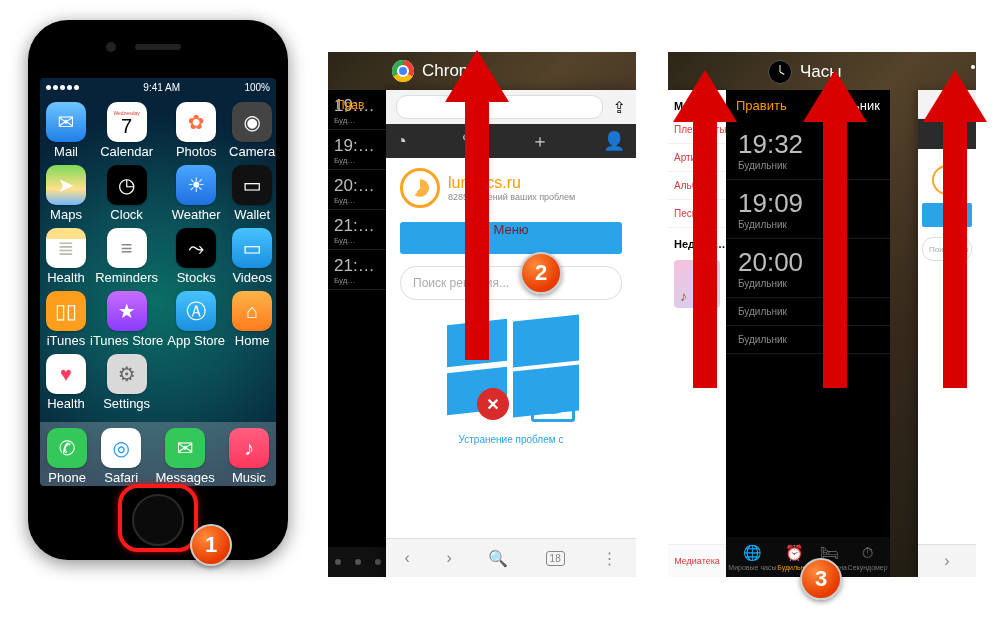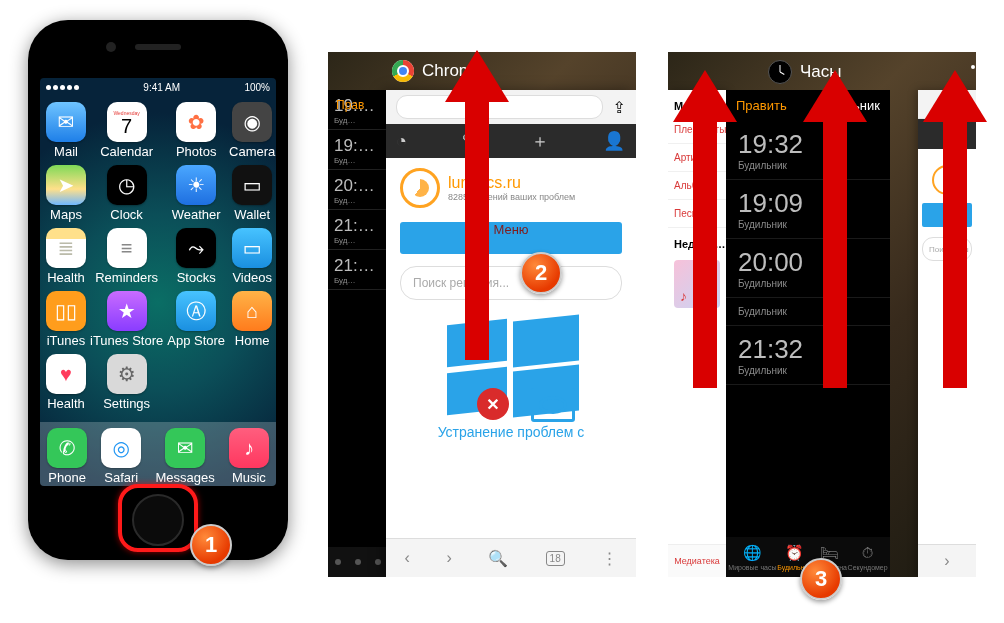--- a/index.html
+++ b/index.html
@@ -48,21 +48,21 @@
 .searchpill{margin:0 14px;height:32px;border:1px solid #ddd;border-radius:16px;color:#aaa;font-size:12px;display:flex;align-items:center;padding:0 12px}
 .winart{margin:18px auto 0;width:140px;height:100px;position:relative}
 .winart .q{position:absolute;width:60px;height:42px;background:#2aa3e8}
 .winart .q.a{left:6px;top:4px;transform:skewY(-6deg)}
 .winart .q.b{left:72px;top:0;width:66px;height:46px;transform:skewY(-6deg)}
 .winart .q.c{left:6px;top:52px;transform:skewY(-6deg)}
 .winart .q.d{left:72px;top:50px;width:66px;height:46px;transform:skewY(-6deg)}
 .winart .xk{position:absolute;left:36px;top:70px;width:32px;height:32px;border-radius:50%;background:#d92b2b;color:#fff;display:flex;align-items:center;justify-content:center;font-weight:700}
 .winart .mon{position:absolute;left:90px;top:70px;width:38px;height:28px;border:3px solid #2aa3e8;border-radius:3px}
 .winart .mon::after{content:"";position:absolute;inset:5px;border-radius:50%;border:3px solid #2aa3e8}
-.caption{text-align:center;color:#2aa3e8;font-size:14px;margin-top:6px}
+.caption{text-align:center;color:#2aa3e8;font-size:10px;margin-top:16px}
 .bottombar{margin-top:auto;height:38px;background:#f4f4f4;border-top:1px solid #ddd;display:flex;align-items:center;justify-content:space-around;color:#888;font-size:16px}
 .bottombar .box{border:1px solid #888;border-radius:3px;font-size:10px;padding:1px 3px}
 .clocktabs{position:absolute;left:0;bottom:0;width:60px;height:30px;background:#111;display:flex;justify-content:space-around;align-items:center}
 .clocktabs i{width:6px;height:6px;border-radius:50%;background:#555;display:block}
 
 .p3-left{position:absolute;left:0;top:38px;bottom:0;width:58px;background:#fff;box-shadow:2px 0 8px rgba(0,0,0,.3);overflow:hidden}
 .p3-left .row{color:#d93a3a;font-size:10px;padding:8px 6px;border-bottom:1px solid #f0f0f0;white-space:nowrap;overflow:hidden}
 .p3-left .sec{color:#000;font-weight:600;font-size:11px;padding:10px 6px 4px}
 .p3-left .art{height:48px;margin:6px;background:linear-gradient(135deg,#f7c1d9,#c8d5f5);border-radius:4px;position:relative}
 .p3-left .art::after{content:"♪";position:absolute;left:6px;bottom:4px;color:#d93a3a;font-size:14px}
@@ -330,21 +330,20 @@
             <div class="s">Будильник</div>
           </div>
           <div class="ar">
             <div class="t">20:00</div>
             <div class="s">Будильник</div>
           </div>
           <div class="ar">
             <div class="s">Будильник</div>
           </div>
           <div class="ar">
-            <div class="t">21:32</div>
             <div class="s">Будильник</div>
           </div>
         </div>
     <div class="tabs" id="p3-tabs">
           <div class="ti">
             <div class="ic">🌐</div>
             <div>Мировые часы</div>
           </div>
           <div class="ti active">
             <div class="ic">⏰</div>

